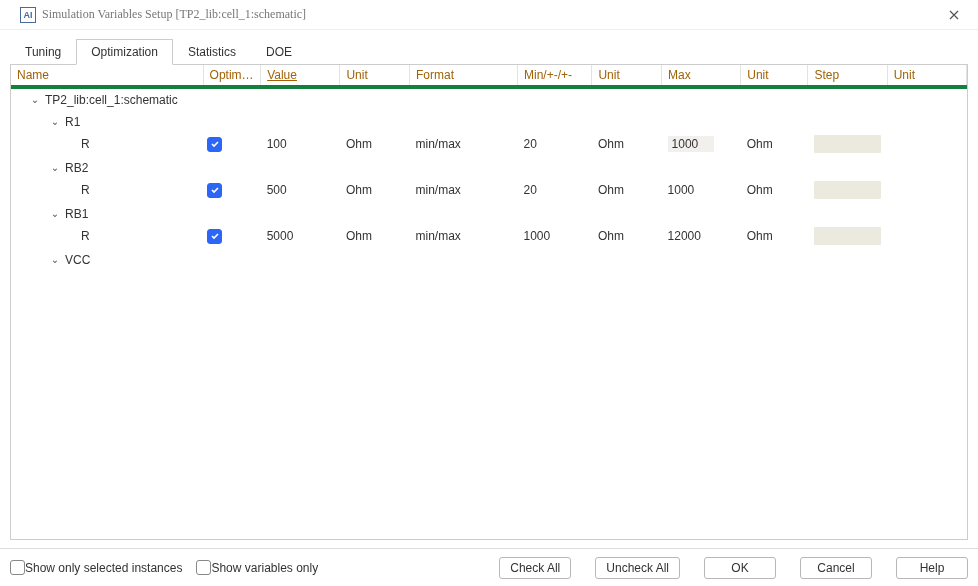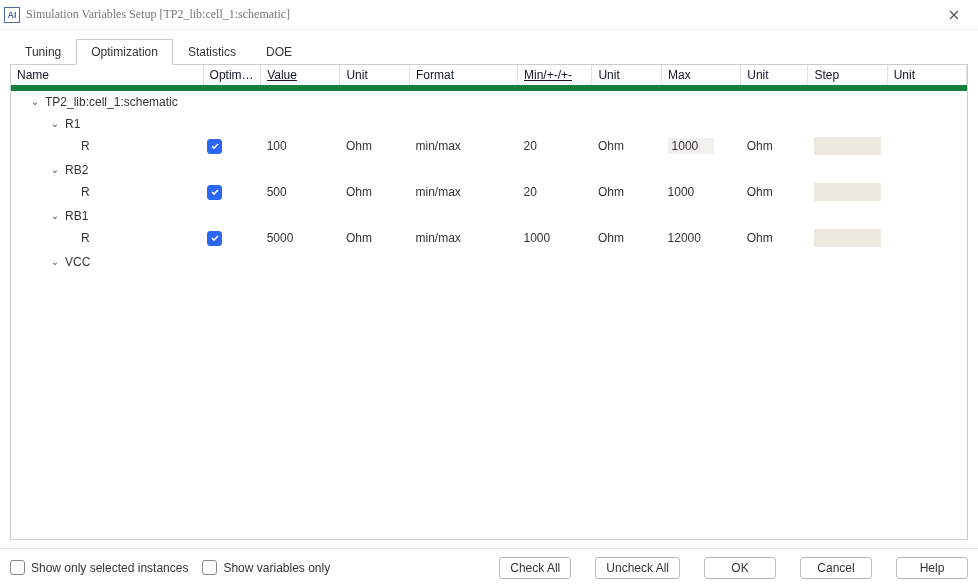--- a/index.html
+++ b/index.html
@@ -22,20 +22,21 @@
       border-bottom: 1px solid #eee;
     }
     .titlebar .app-icon {
       width: 16px; height: 16px;
       display: inline-flex; align-items: center; justify-content: center;
       margin-right: 6px;
       border: 1px solid #4a6b9a;
       font-size: 9px;
       color: #4a6b9a;
       font-weight: bold;
+      margin-left: 16px;
     }
     .titlebar .title-text { color: #777; font-size: 12px; font-family: Liberation Serif, serif; }
     .titlebar .close-btn {
       margin-left: auto;
       width: 40px; height: 28px;
       display: flex; align-items: center; justify-content: center;
       color: #555;
       font-size: 14px;
     }
 
@@ -89,34 +90,34 @@
       font-size: 12px;
       font-weight: normal;
       padding: 3px 6px;
       height: 22px;
       overflow: hidden;
       white-space: nowrap;
       text-overflow: ellipsis;
     }
     .grid th {
       border-right: 1px solid #e3e3e3;
-      border-bottom: 6px solid #15803d;
-      color: #0f172a;
+      border-bottom: 4px solid #15803d;
+      color: #a16207;
       background: #fff;
     }
     .grid td {
       vertical-align: middle;
     }
 
     .col-name { width: 160px; }
     .col-opt  { width: 48px; text-align: left; }
     .col-val  { width: 66px; text-decoration: underline; }
     .col-unit1 { width: 58px; }
     .col-format { width: 90px; }
-    .col-min { width: 62px; text-decoration: underline; }
+    .col-min { width: 62px; }
     .col-unit2 { width: 58px; }
     .col-max { width: 66px; }
     .col-unit3 { width: 56px; }
     .col-step { width: 66px; }
     .col-unit4 { width: 66px; }
 
     .tree-label {
       display: inline-flex;
       align-items: center;
     }
@@ -182,21 +183,21 @@
       min-width: 72px;
       height: 22px;
       padding: 0 10px;
       border: 1px solid #b8b8b8;
       border-radius: 3px;
       background: #fff;
       font-size: 12px;
       color: #333;
       cursor: pointer;
     }
-    .footer-chk-wrap { display: inline-flex; align-items: center; gap: 6px; }
+    .footer-chk-wrap { display: inline-flex; align-items: center; }
 
     td.center-check { text-align: left; padding-left: 4px; }
   </style>
 </head>
 <body>
 
 <div class="titlebar">
   <span class="app-icon">AI</span>
   <span class="title-text">Simulation Variables Setup [TP2_lib:cell_1:schematic]</span>
   <div class="close-btn">

